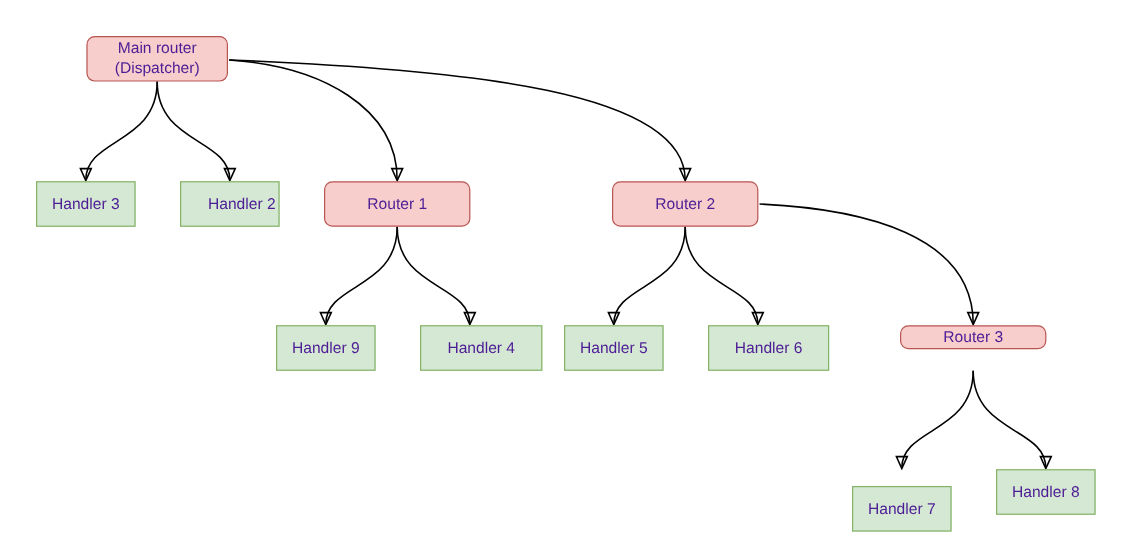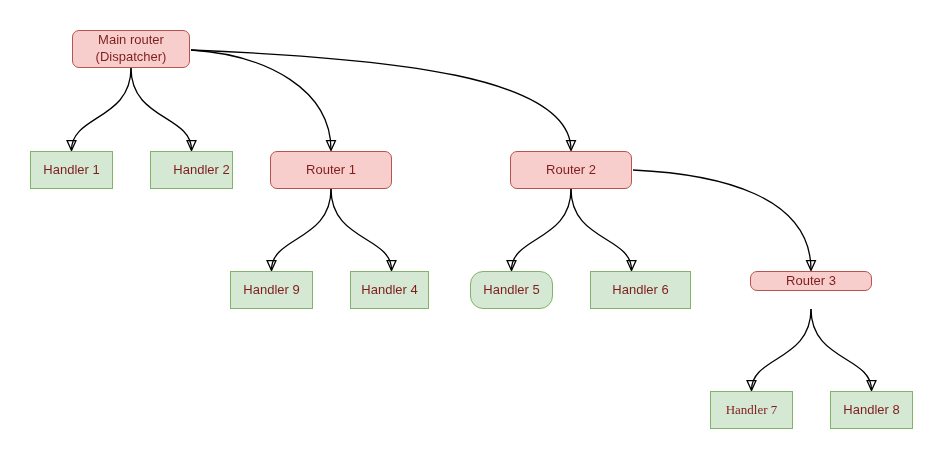--- a/index.html
+++ b/index.html
@@ -4,37 +4,37 @@
 <style>
   html,body{margin:0;padding:0;background:#ffffff;}
   .canvas{
     position:relative;width:941px;height:461px;background:#ffffff;overflow:hidden;
     font-family:"Liberation Sans",sans-serif;
   }
   svg.edges{position:absolute;left:0;top:0;width:941px;height:461px;}
   svg.edges path{fill:none;stroke:#000000;stroke-width:1.3px;}
   .node{
     position:absolute;display:flex;align-items:center;justify-content:center;
-    text-align:center;font-size:13px;color:#7f1d1d;box-sizing:border-box;
+    text-align:center;font-size:13px;color:#4c1d95;box-sizing:border-box;
   }
   .router{background:var(--router-fill,#f8cecc);border:1.4px solid var(--router-border,#b85450);border-radius:7px;}
   .handler{background:var(--handler-fill,#d5e8d4);border:1.3px solid var(--handler-border,#82b366);}
   .node-label{white-space:pre-line;line-height:1.3;}
 
   #n-main{left:72px;top:30px;width:118px;height:38px;}
   #n-h1{left:30px;top:151px;width:83px;height:38px;}
   #n-h2{left:150px;top:151px;width:83px;height:38px;padding-left:20px;}
   #n-r1{left:270px;top:151px;width:122px;height:38px;}
   #n-r2{left:510px;top:151px;width:122px;height:38px;}
   #n-h3{left:230px;top:271px;width:83px;height:38px;}
-  #n-h4{left:350px;top:271px;width:79px;height:38px;}
-  #n-h5{left:470px;top:271px;width:83px;height:38px;border-radius:13px;}
+  #n-h4{left:350px;top:271px;width:102px;height:38px;}
+  #n-h5{left:470px;top:271px;width:83px;height:38px;}
   #n-h6{left:590px;top:271px;width:101px;height:38px;}
   #n-r3{left:750px;top:271px;width:122px;height:20px;}
-  #n-h7{left:710px;top:391px;width:83px;height:38px;font-family:Liberation Serif, serif;}
+  #n-h7{left:710px;top:405px;width:83px;height:38px;}
   #n-h8{left:830px;top:391px;width:83px;height:38px;}
 </style>
 </head>
 <body>
 
 <div class="canvas">
 
   <svg class="edges" viewBox="0 0 941 461">
     <defs>
       <marker id="arrow" viewBox="0 0 12 12" refX="10.5" refY="6" markerWidth="12" markerHeight="12" markerUnits="userSpaceOnUse" orient="auto">
@@ -53,21 +53,21 @@
     <path d="M 811 309 C 811 361 751.5 356 751.5 390" marker-end="url(#arrow)"></path>
     <path d="M 811 309 C 811 361 871.5 356 871.5 390" marker-end="url(#arrow)"></path>
   </svg>
 
   <div id="n-main" class="node router">
     <span class="node-label">Main router
 (Dispatcher)</span>
   </div>
 
   <div id="n-h1" class="node handler">
-    <span class="node-label">Handler 1</span>
+    <span class="node-label">Handler 3</span>
   </div>
   <div id="n-h2" class="node handler">
     <span class="node-label">Handler 2</span>
   </div>
   <div id="n-r1" class="node router">
     <span class="node-label">Router 1</span>
   </div>
   <div id="n-r2" class="node router">
     <span class="node-label">Router 2</span>
   </div>

